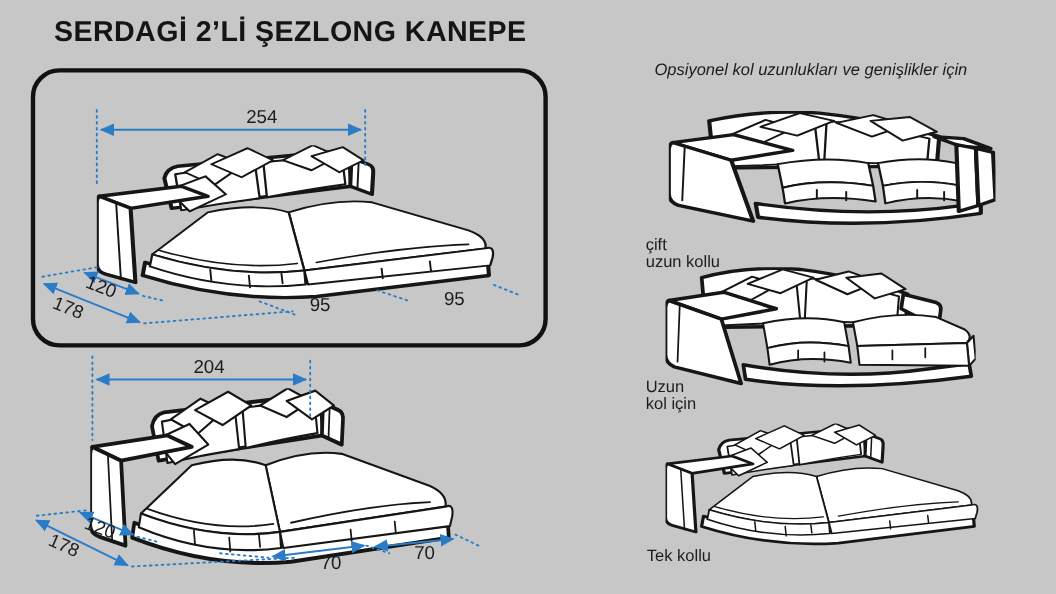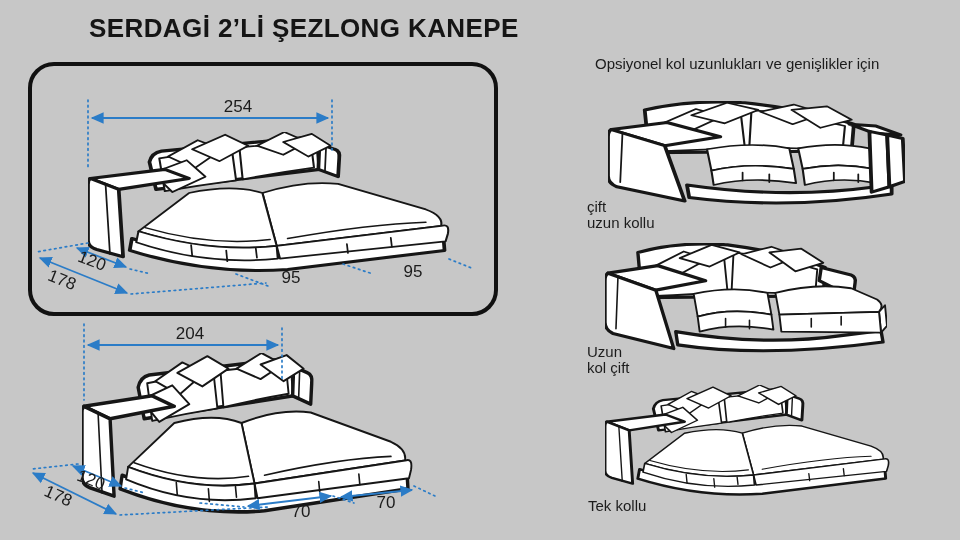--- a/index.html
+++ b/index.html
@@ -1,23 +1,23 @@
 <!DOCTYPE html>
 <html><head>
 <meta charset="utf-8">
 <style>
   html,body{margin:0;padding:0;}
   body{font-family:"Liberation Sans","DejaVu Sans",sans-serif;background:#9a9a9a;}
   #canvas{position:relative;width:960px;height:540px;background:#c7c7c7;overflow:hidden;}
 
   .title{position:absolute;left:49px;top:13px;font-size:26px;font-weight:bold;
-         color:#151515;letter-spacing:.4px;white-space:nowrap;margin-left:40px;}
+         color:#151515;letter-spacing:.4px;white-space:nowrap;}
 
   .note{position:absolute;left:595px;top:54px;width:350px;font-size:15px;
-        line-height:19px;color:#1c1c1c;}
+        line-height:19px;color:#1c1c1c;font-style:italic;}
 
   .hbox{position:absolute;left:28px;top:62px;width:462px;height:246px;
         border:4px solid #111;border-radius:26px;}
 
   .scene,.sofa-svg{position:absolute;}
 
   .variant-label{position:absolute;font-size:15px;line-height:16px;color:#1c1c1c;}
 
   
   .o{fill:#ffffff;stroke:#161616;stroke-width:3.4;stroke-linejoin:round;stroke-linecap:round;}
@@ -190,31 +190,31 @@
       <path class="dim" d="M313,177 L384,170" marker-start="url(#dimarrow)" marker-end="url(#dimarrow)"></path>
       <path class="dot" d="M386,166 L407,176"></path>
       <text class="dtext" x="273" y="197" text-anchor="middle">70</text>
       <text class="dtext" x="358" y="188" text-anchor="middle">70</text>
     </g>
   </svg>
 
   <svg class="sofa-svg" style="left:608px;top:101px" width="297" height="109" viewBox="11 4 267 122" preserveAspectRatio="none">
     <use href="#sofa-two-arm"></use>
   </svg>
-  <div class="variant-label" style="left:587px;top:199px">
+  <div class="variant-label" style="left:587px;top:215px">
     <div>çift</div>
     <div>uzun kollu</div>
   </div>
 
   <svg class="sofa-svg" style="left:605px;top:243px" width="282" height="115" viewBox="11 4 283 122" preserveAspectRatio="none">
     <use href="#sofa-arm-right"></use>
   </svg>
   <div class="variant-label" style="left:587px;top:344px">
     <div>Uzun</div>
-    <div>kol çift</div>
+    <div>kol için</div>
   </div>
 
   <svg class="sofa-svg" style="left:605px;top:385px" width="285" height="113" viewBox="44 13 330 157" preserveAspectRatio="none">
     <use href="#sofa-chaise"></use>
   </svg>
   <div class="variant-label" style="left:588px;top:498px">
     <div>Tek kollu</div>
     <div></div>
   </div>
 

